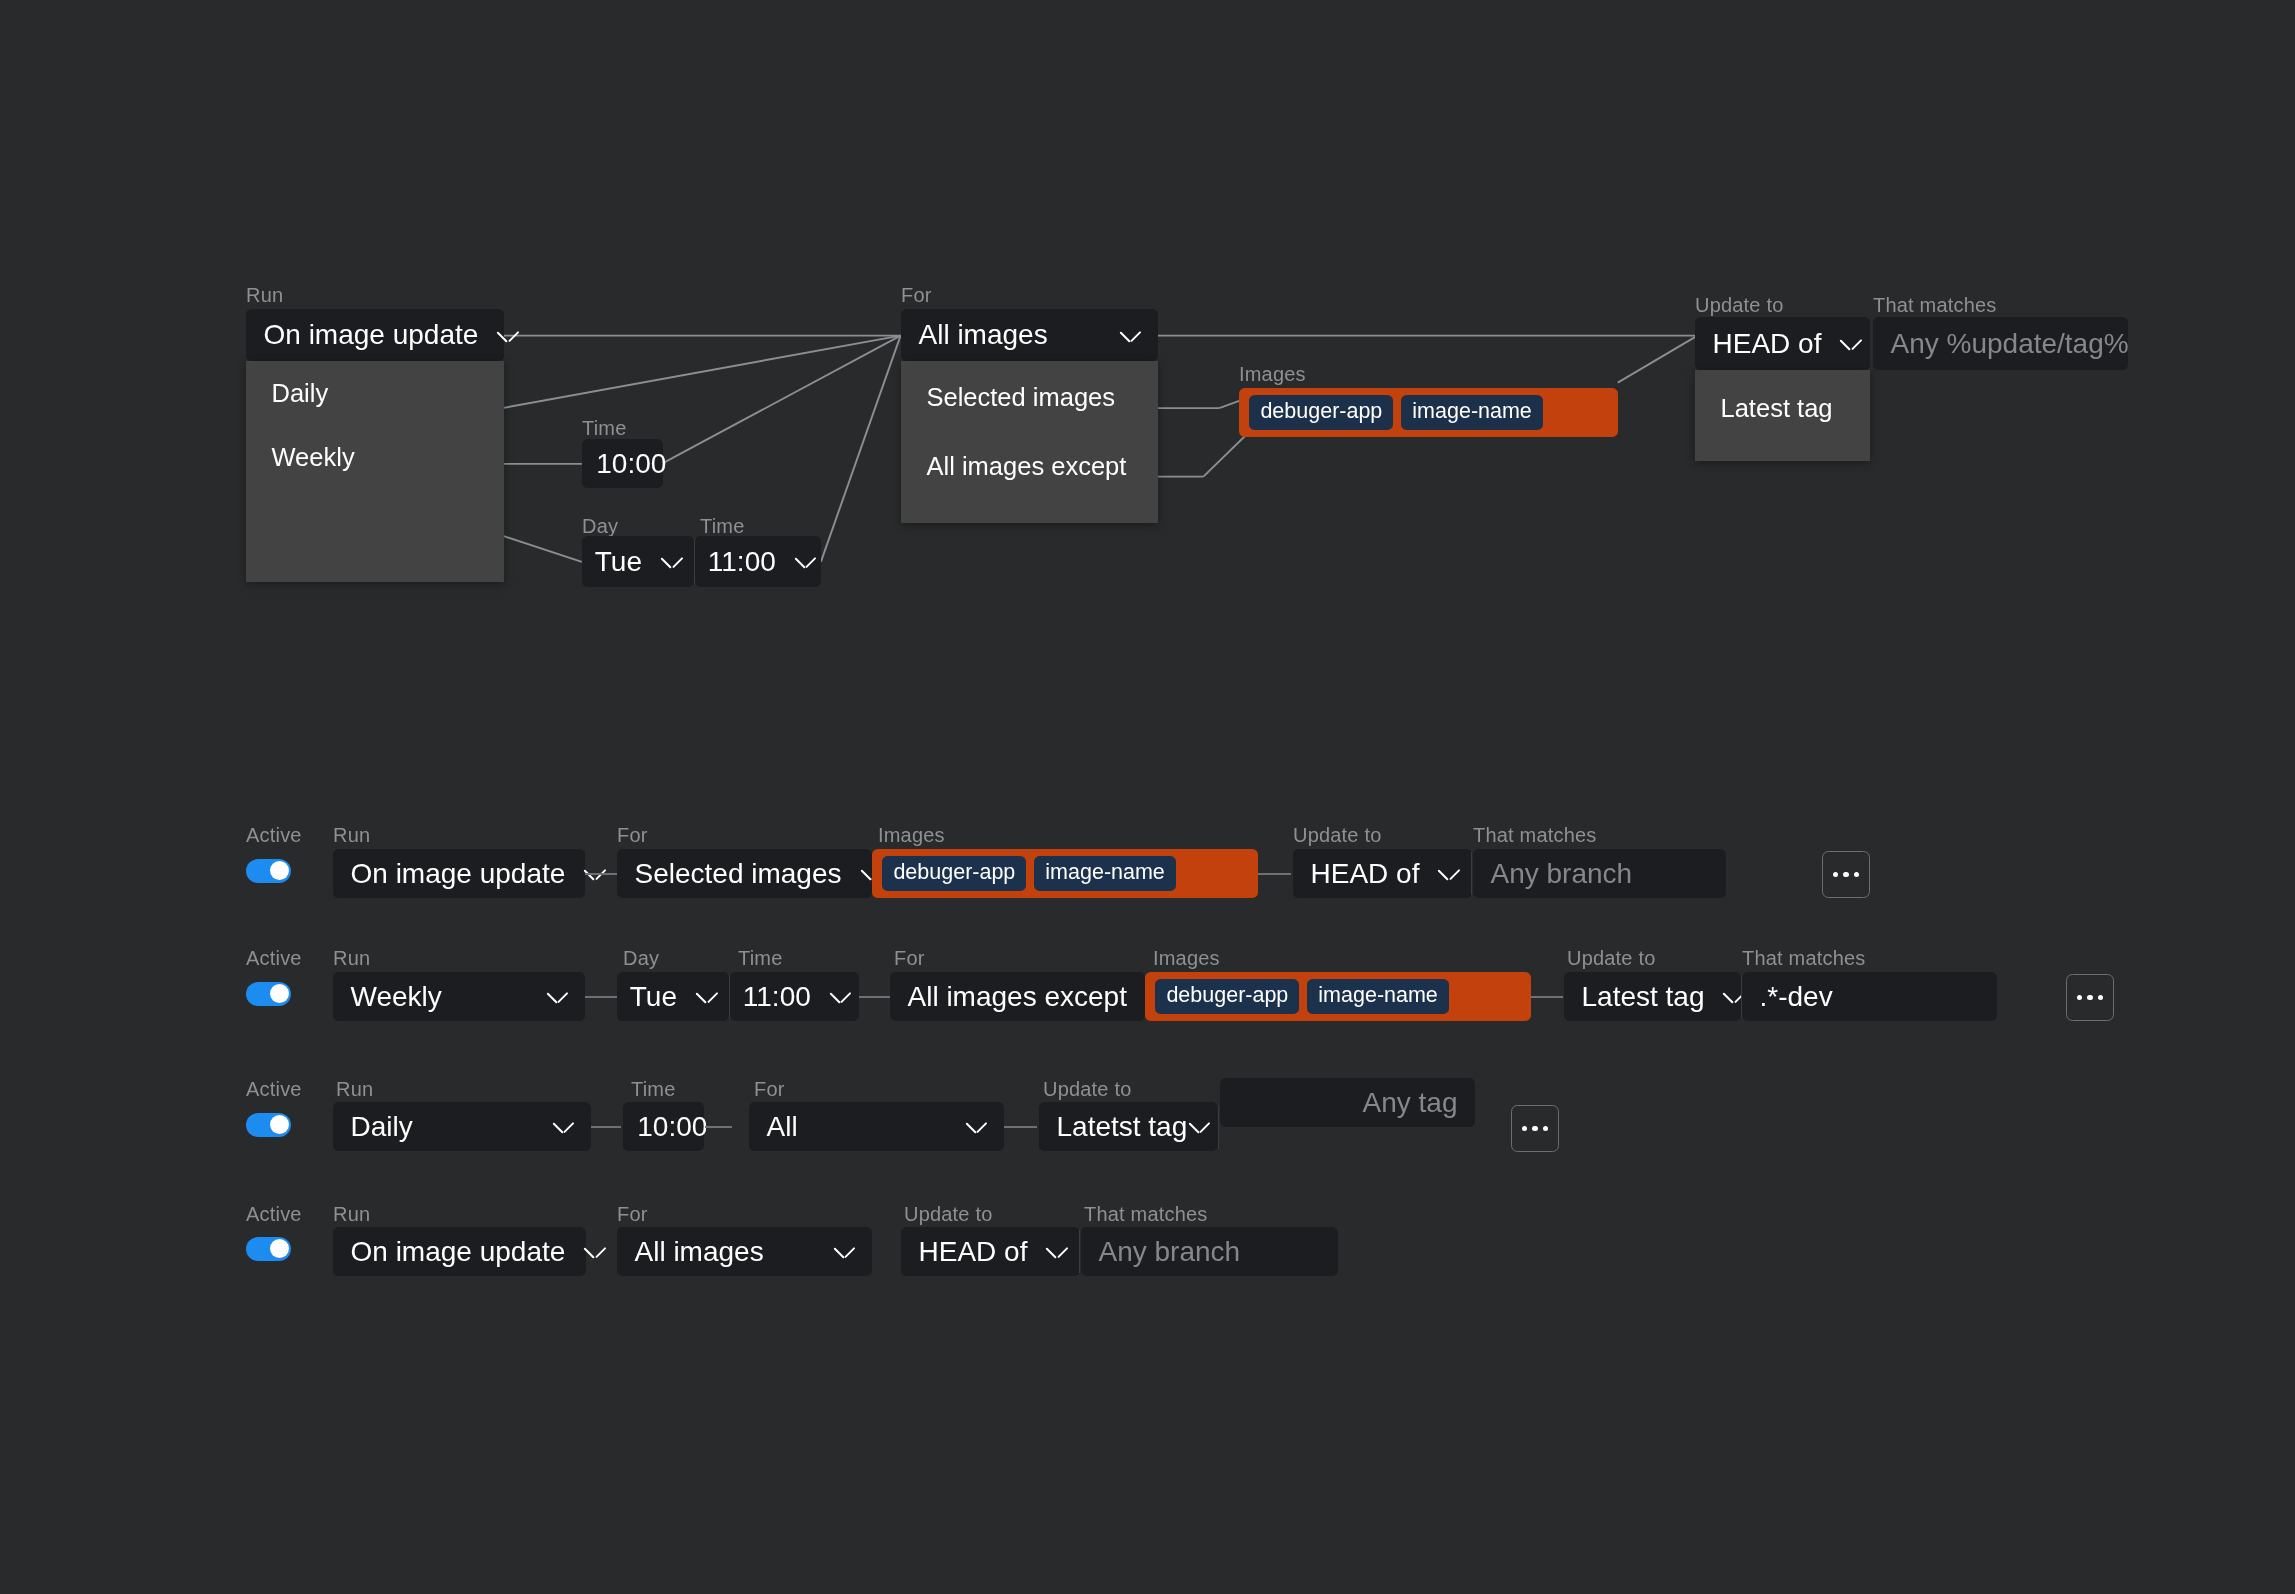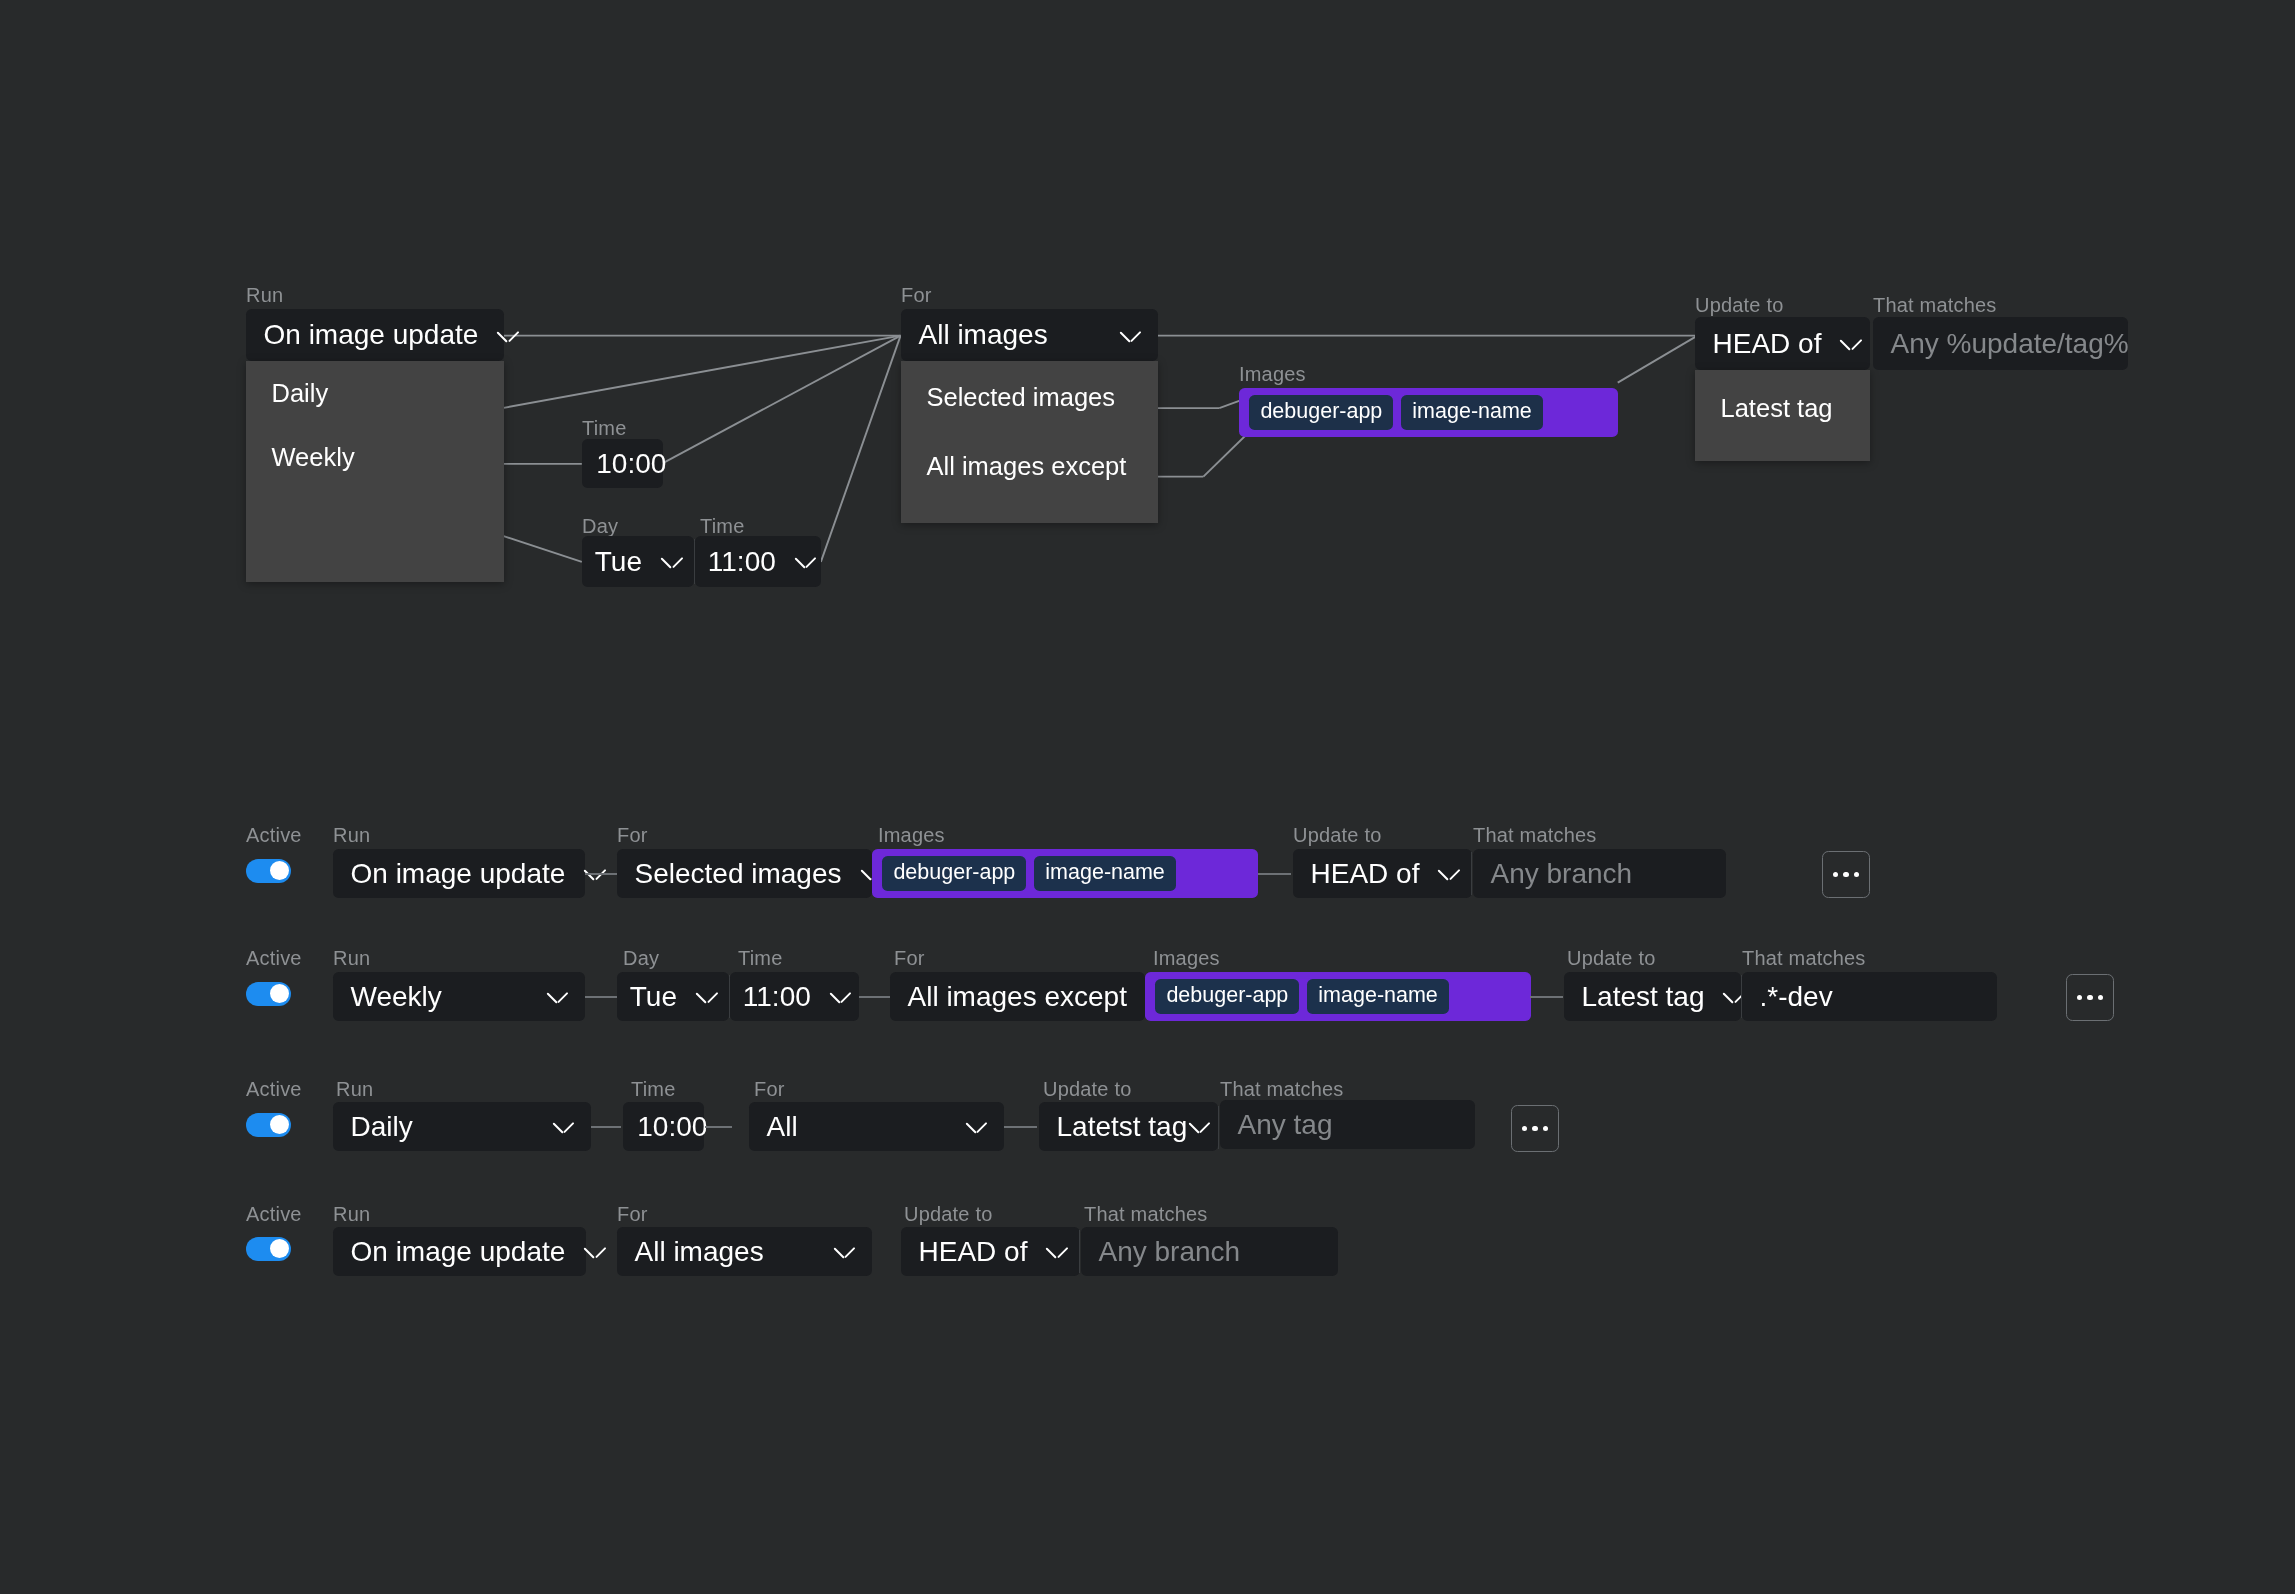--- a/index.html
+++ b/index.html
@@ -49,21 +49,21 @@
     width:13.5px;height:2.4px;background:#ffffff;border-radius:1.6px;
   }
   .chev::before{left:0;transform:rotate(45deg);transform-origin:left center;}
   .chev::after{right:0;transform:rotate(-45deg);transform-origin:right center;}
 
   .placeholder{color:#85888b;}
 
   
   .chipbox{
     position:absolute;
-    background:#6d28d9;
+    background:#c2410c;
     border-radius:5.6px;
     display:flex;
     align-items:center;
     gap:8px;
     padding:0 10.4px;
     box-sizing:border-box;
   }
   .chip{
     background:#1d3049;
     border-radius:5.6px;
@@ -362,21 +362,21 @@
   <div class="stub" style="left:980px;top:1126px;width:33px;"></div>
 
   <div class="lbl" style="left:1019px;top:1079px;">Update to</div>
   <div class="field" style="left:1015px;top:1102px;width:179px;height:49px;">
     <span class="txt">Latetst tag</span>
     <span class="chev" style="margin-left:1.6px;"></span>
   </div>
   <div class="vdiv" style="left:1194px;top:1106px;height:43px;"></div>
 
   <div class="lbl" style="left:1196px;top:1079px;">That matches</div>
-  <div class="field plain" style="left:1196px;top:1100px;width:255px;height:49px;">
+  <div class="field plain" style="left:1196px;top:1078px;width:255px;height:49px;justify-content:flex-end;">
     <span class="txt placeholder">Any tag</span>
   </div>
 
   <div class="more" style="left:1487px;top:1105px;">
     <i></i>
       <i></i>
       <i></i>
   </div>
 
   <div class="lbl" style="left:222px;top:1204px;">Active</div>

